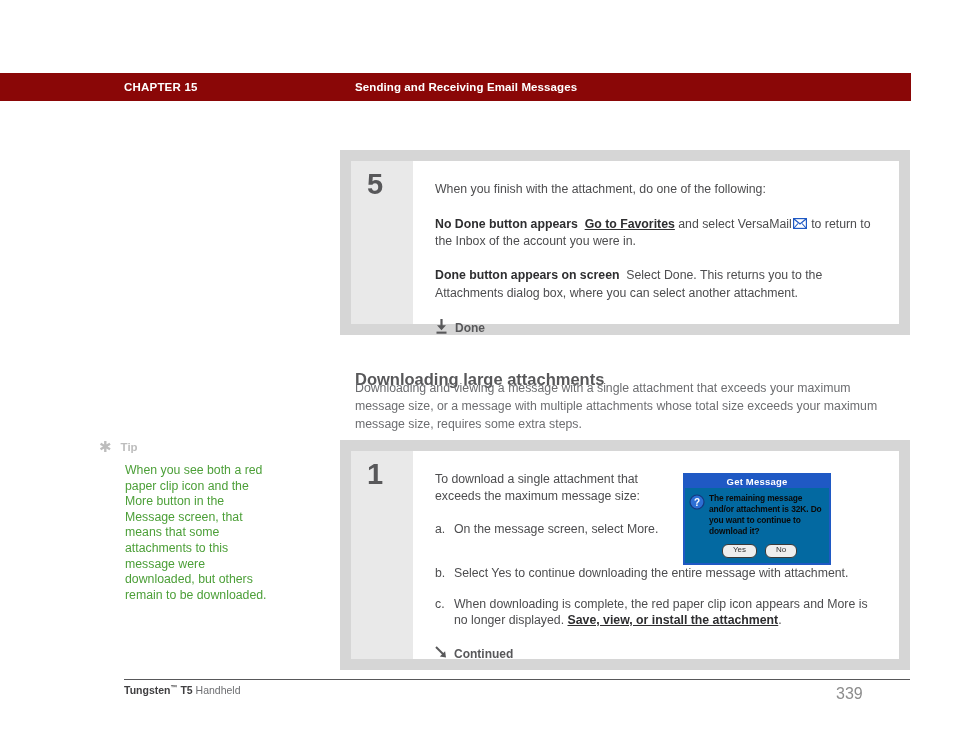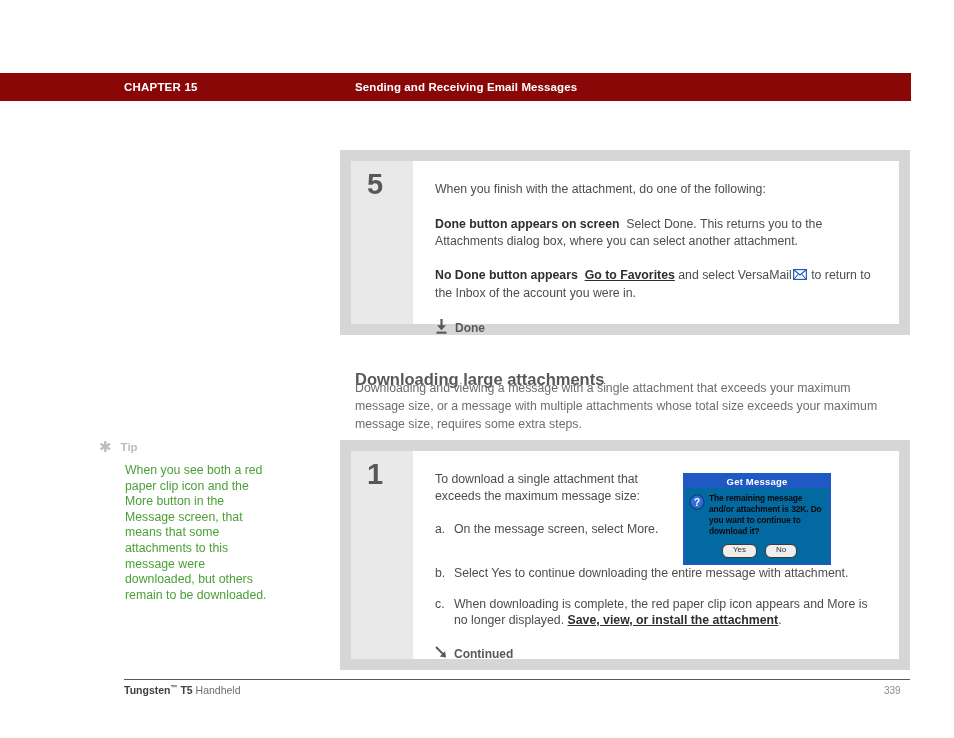--- a/index.html
+++ b/index.html
@@ -277,54 +277,54 @@
     font-size: 10.5px;
     color: #6d6e71;
   }
   .footer-left b { color: #414042; }
   .footer-left .tm {
     font-size: 7px;
     vertical-align: 4px;
   }
   .footer-page {
     position: absolute;
-    left: 884px;
+    left: 836px;
     top: 685px;
-    font-size: 10px;
+    font-size: 16px;
     color: #8c8c8c;
   }
 </style>
 </head>
 <body>
 
 <div class="header-bar"></div>
 <div class="header-chapter">CHAPTER 15</div>
 <div class="header-title">Sending and Receiving Email Messages</div>
 
 <div class="step-box" id="box-step5">
   <div class="step-inner">
     <div class="step-numcol">
       <div class="step-num">5</div>
     </div>
     <div class="step-body">
 
       <p class="p-intro">When you finish with the attachment, do one of the following:</p>
-
-      <p class="p-opt">
-        <b>Done button appears on screen</b>&nbsp;&nbsp;<span>Select Done. This returns you to the Attachments dialog box, where you can select another attachment.</span>
-      </p>
 
       <p class="p-opt">
         <b>No Done button appears</b>&nbsp;&nbsp;<a class="lnk" href="#">Go to Favorites</a>
         <span>and select VersaMail</span><span class="env-icon"><svg width="14" height="11" viewBox="0 0 14 11">
               <rect x="0.5" y="0.5" width="13" height="10" fill="#ffffff" stroke="#1f59c4" stroke-width="1.4"></rect>
               <path d="M1 1 L7 6 L13 1" fill="none" stroke="#1f59c4" stroke-width="1.3"></path>
               <path d="M1 10 L5 5.5 M13 10 L9 5.5" stroke="#1f59c4" stroke-width="1.1" fill="none"></path>
             </svg></span>
         <span>to return to the Inbox of the account you were in.</span>
+      </p>
+
+      <p class="p-opt">
+        <b>Done button appears on screen</b>&nbsp;&nbsp;<span>Select Done. This returns you to the Attachments dialog box, where you can select another attachment.</span>
       </p>
 
       <div class="done-row">
         <span>
           <svg width="13" height="15" viewBox="0 0 13 15">
             <path d="M6.5 0 L6.5 8.5" stroke="#58585a" stroke-width="2.2" fill="none"></path>
             <path d="M2 6.3 L6.5 11.3 L11 6.3 Z" fill="#58585a"></path>
             <rect x="1.5" y="12.6" width="10" height="2.1" fill="#58585a"></rect>
           </svg>
         </span>

